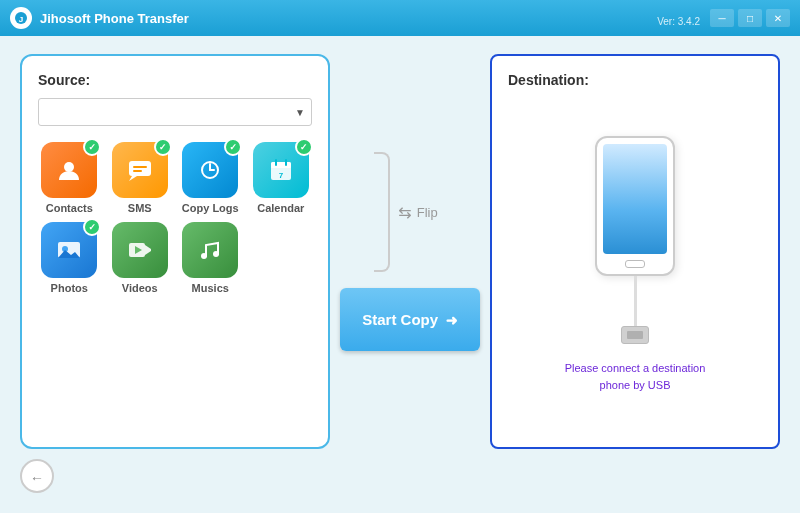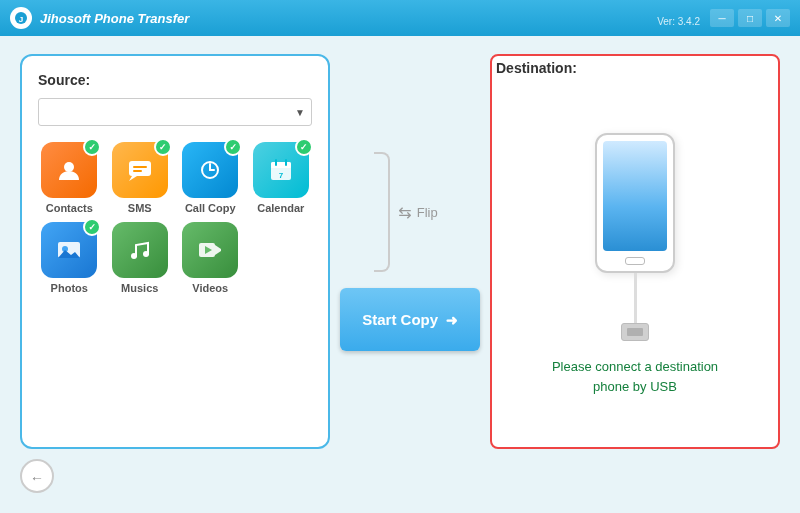--- a/index.html
+++ b/index.html
@@ -29,21 +29,20 @@
       align-items: center;
       justify-content: center;
       margin-right: 8px;
       flex-shrink: 0;
     }
     .titlebar-logo svg { width: 14px; height: 14px; }
     .titlebar-title {
       color: white;
       font-size: 13px;
       flex: 1;
-      font-style: italic;
     }
     .titlebar-title span { font-weight: bold; }
     .titlebar-version {
       color: rgba(255,255,255,0.8);
       font-size: 10px;
       margin-right: 10px;
       margin-top: 6px;
     }
     .titlebar-controls {
       display: flex;
@@ -217,24 +216,24 @@
       cursor: pointer;
       display: flex;
       align-items: center;
       gap: 8px;
       white-space: nowrap;
       box-shadow: 0 2px 4px rgba(0,0,0,0.2);
     }
 
     
     .dest-panel {
-      border: 2px solid #ef4444;
+      border: 2px solid #1d4ed8;
       border-radius: 8px;
       background: white;
-      padding: 4px;
+      padding: 16px;
       flex: 1;
       display: flex;
       flex-direction: column;
     }
 
     .dest-content {
       flex: 1;
       display: flex;
       flex-direction: column;
       align-items: center;
@@ -308,22 +307,22 @@
     }
 
     .usb-inner {
       width: 16px;
       height: 8px;
       background: #b0b0b0;
       border-radius: 1px;
     }
 
     .dest-message {
-      font-size: 13px;
-      color: #15803d;
+      font-size: 11px;
+      color: #6d28d9;
       text-align: center;
       line-height: 1.5;
     }
 
     
     .bottom-bar {
       padding: 10px 0 2px 0;
       display: flex;
       align-items: center;
     }
@@ -403,21 +402,21 @@
 
         <div class="app-icon-wrap">
           <div class="app-icon calllogs">
             <svg class="icon-svg" viewBox="0 0 28 28">
               <circle cx="14" cy="14" r="8" fill="none" stroke="white" stroke-width="2"></circle>
               <line x1="14" y1="8" x2="14" y2="14" stroke="white" stroke-width="2" stroke-linecap="round"></line>
               <line x1="14" y1="14" x2="18" y2="14" stroke="white" stroke-width="2" stroke-linecap="round"></line>
             </svg>
             <div class="check-badge">✓</div>
           </div>
-          <span class="app-icon-label">Call Copy</span>
+          <span class="app-icon-label">Copy Logs</span>
         </div>
 
         <div class="app-icon-wrap">
           <div class="app-icon calendar">
             <svg class="icon-svg" viewBox="0 0 28 28">
               <rect x="4" y="6" width="20" height="18" rx="2" fill="white" opacity="0.9"></rect>
               <rect x="4" y="6" width="20" height="6" rx="2" fill="white"></rect>
               <rect x="4" y="10" width="20" height="2" fill="white" opacity="0.7"></rect>
               <line x1="9" y1="4" x2="9" y2="9" stroke="#00bcd4" stroke-width="2" stroke-linecap="round"></line>
               <line x1="19" y1="4" x2="19" y2="9" stroke="#00bcd4" stroke-width="2" stroke-linecap="round"></line>
@@ -437,39 +436,39 @@
               <rect x="3" y="6" width="22" height="16" rx="2" fill="white" opacity="0.9"></rect>
               <circle cx="10" cy="13" r="3" fill="#42a5f5"></circle>
               <polygon points="3,22 10,14 16,19 20,16 25,22" fill="#1976d2"></polygon>
             </svg>
             <div class="check-badge">✓</div>
           </div>
           <span class="app-icon-label">Photos</span>
         </div>
 
         <div class="app-icon-wrap">
+          <div class="app-icon videos">
+            <svg class="icon-svg" viewBox="0 0 28 28">
+              <rect x="3" y="7" width="16" height="14" rx="2" fill="white" opacity="0.9"></rect>
+              <polygon points="19,9 25,13 25,15 19,19" fill="white" opacity="0.9"></polygon>
+              <polygon points="9,10 9,18 16,14" fill="#66bb6a"></polygon>
+            </svg>
+          </div>
+          <span class="app-icon-label">Videos</span>
+        </div>
+
+        <div class="app-icon-wrap">
           <div class="app-icon musics">
             <svg class="icon-svg" viewBox="0 0 28 28">
               <path d="M10 20 L10 9 L22 7 L22 18" stroke="white" stroke-width="2" fill="none" stroke-linecap="round"></path>
               <circle cx="8" cy="20" r="3" fill="white"></circle>
               <circle cx="20" cy="18" r="3" fill="white"></circle>
             </svg>
           </div>
           <span class="app-icon-label">Musics</span>
-        </div>
-
-        <div class="app-icon-wrap">
-          <div class="app-icon videos">
-            <svg class="icon-svg" viewBox="0 0 28 28">
-              <rect x="3" y="7" width="16" height="14" rx="2" fill="white" opacity="0.9"></rect>
-              <polygon points="19,9 25,13 25,15 19,19" fill="white" opacity="0.9"></polygon>
-              <polygon points="9,10 9,18 16,14" fill="#66bb6a"></polygon>
-            </svg>
-          </div>
-          <span class="app-icon-label">Videos</span>
         </div>
 
         <div></div>
       </div>
     </div>
 
     <div class="middle">
       <div style="display:flex; align-items:center; gap:0">
         <div class="bracket-right"></div>
         <button class="flip-btn">

